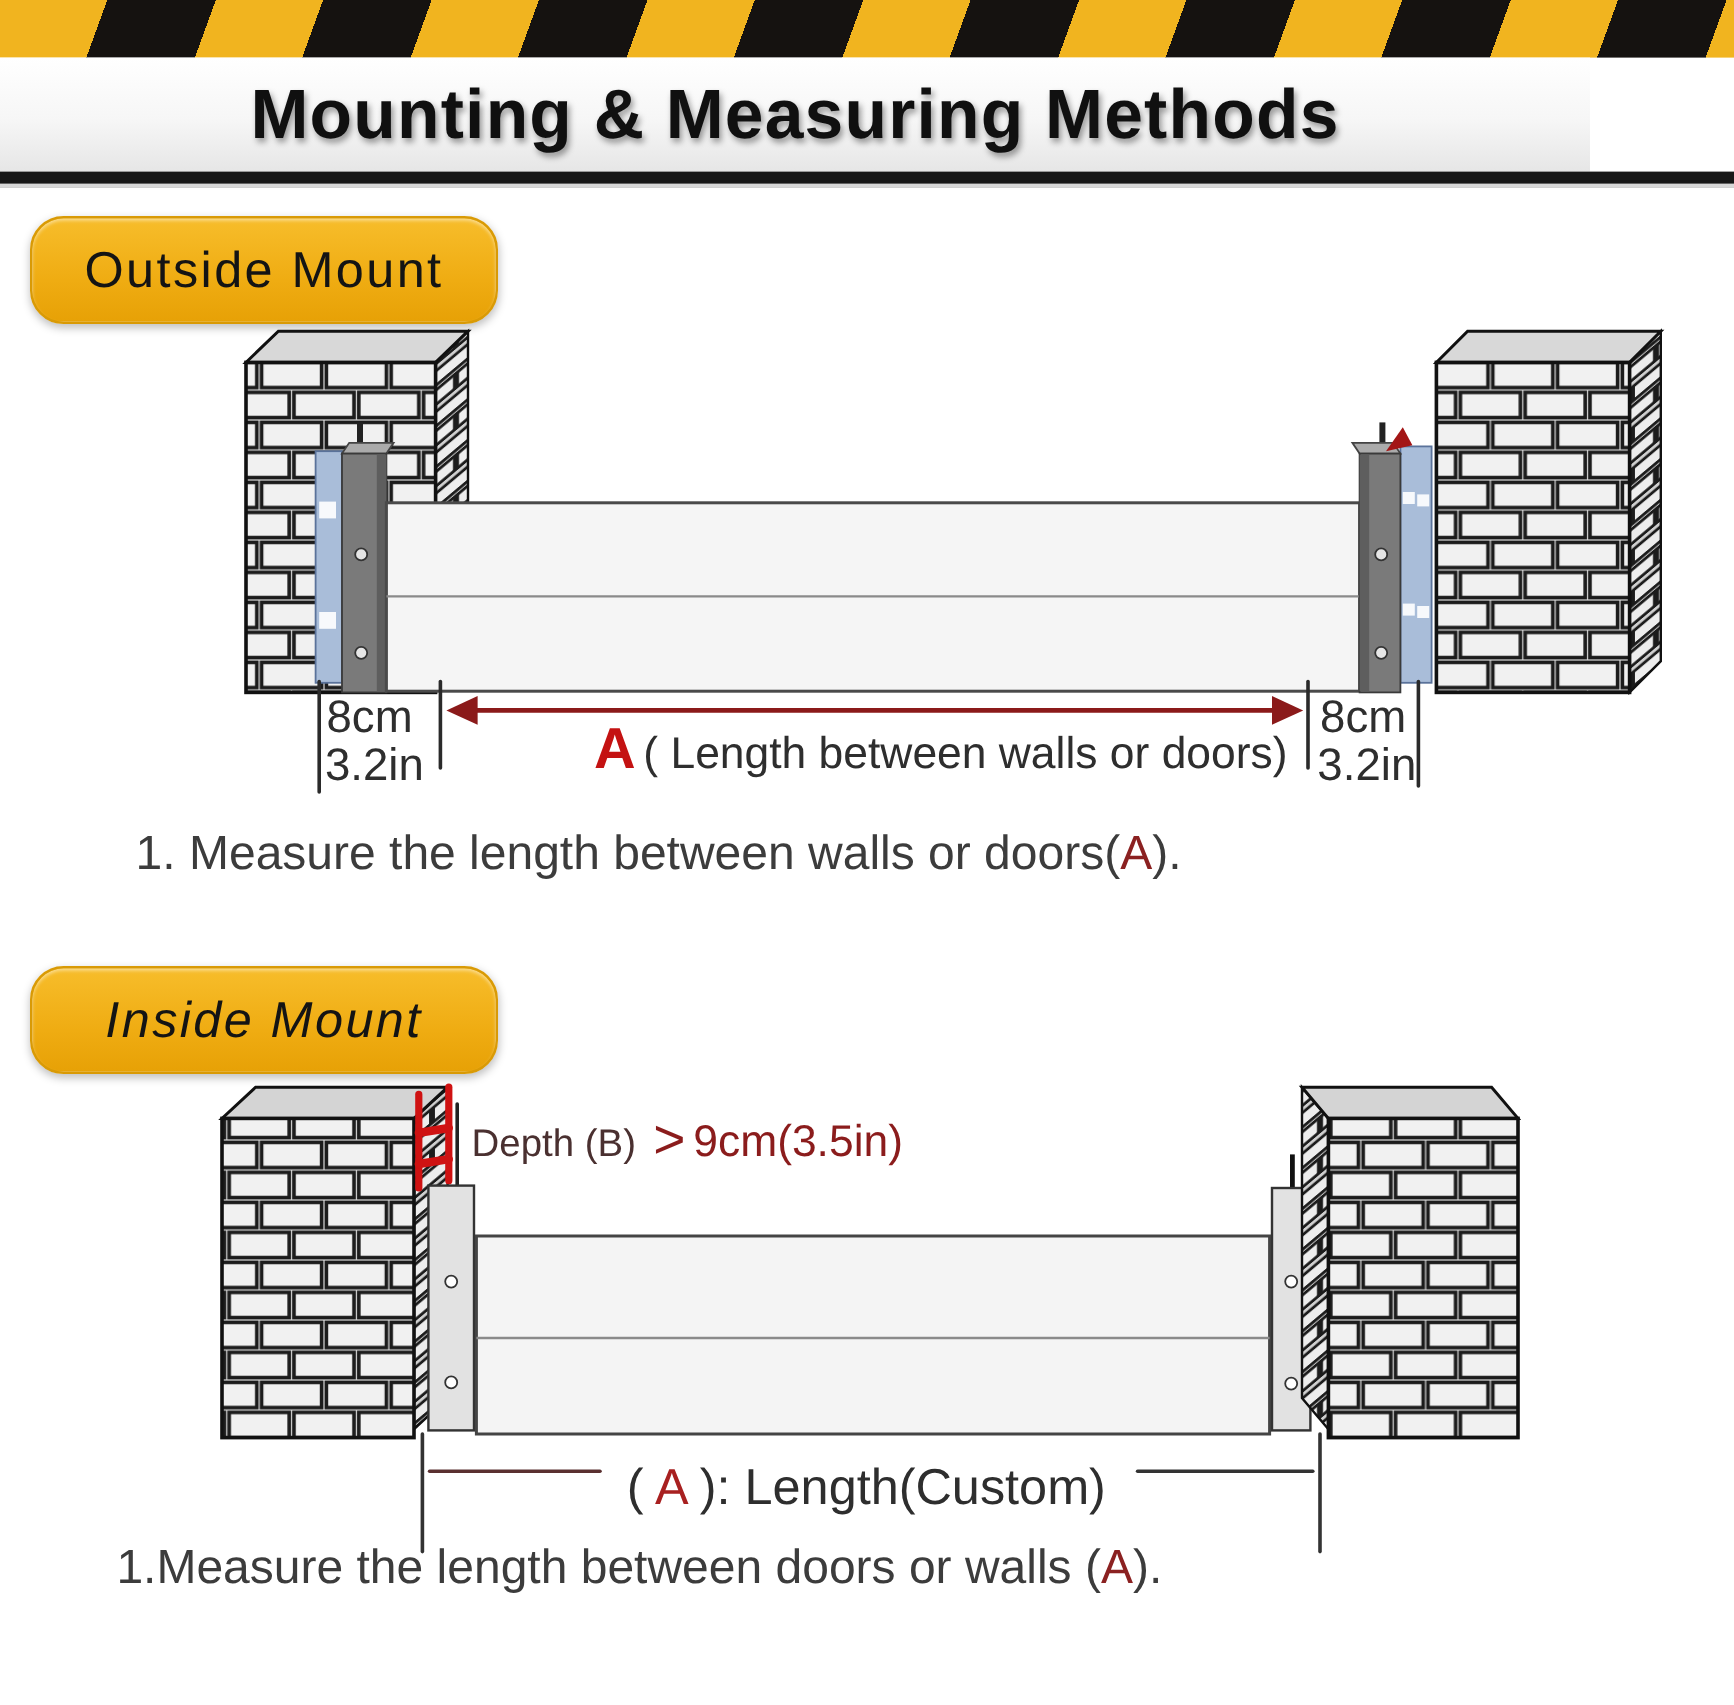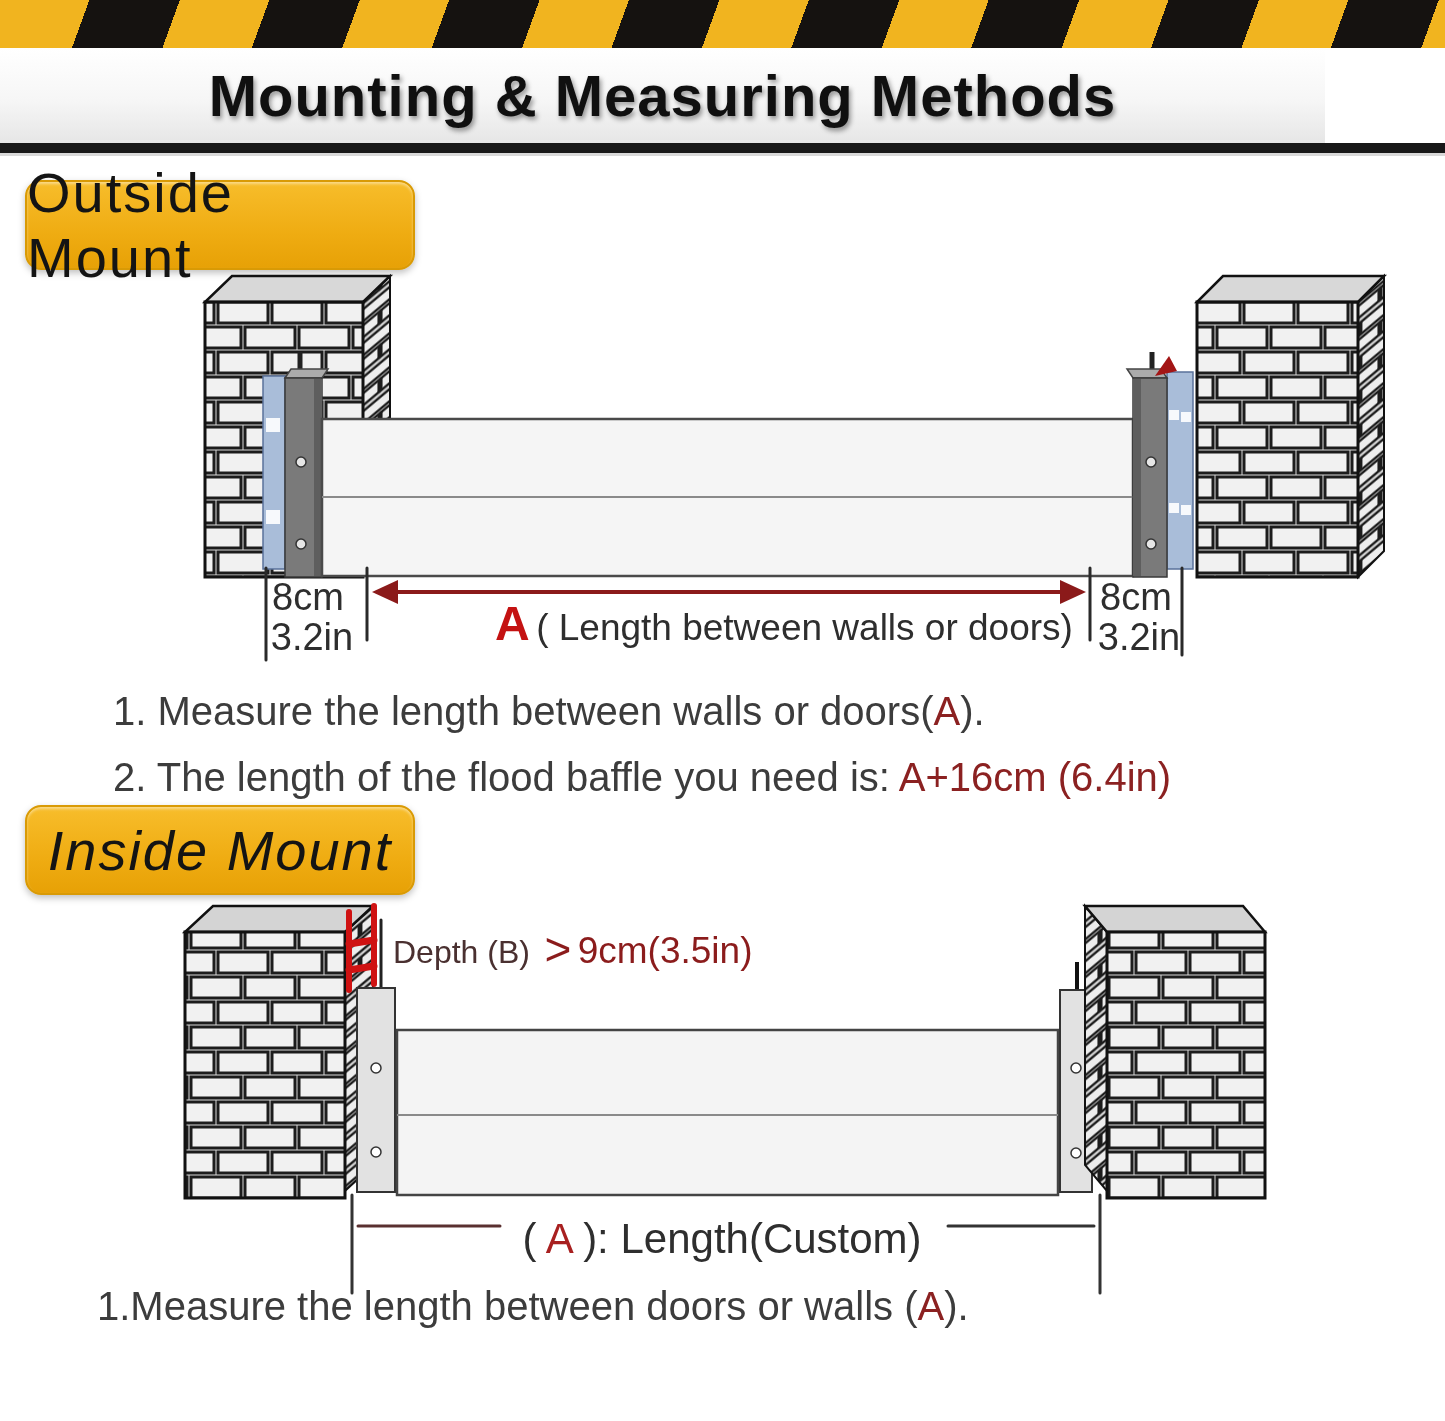--- a/index.html
+++ b/index.html
@@ -20,26 +20,26 @@
   .title-band .title{
     font-size:58px;font-weight:bold;color:#101010;letter-spacing:1px;
     text-shadow:2px 3px 5px rgba(0,0,0,0.40);
   }
   .title-underbar{
     position:absolute;left:0;top:143px;width:1445px;height:10px;background:#181818;
     border-bottom:3px solid #d8d8d8;
   }
   
   .ylabel{
-    position:absolute;left:25px;width:386px;height:86px;border-radius:16px;
+    position:absolute;left:25px;width:386px;height:86px;border-radius:28px;
     background:linear-gradient(180deg,#f7bd2b 0%,#efac12 60%,#e7a106 100%);
     border:2px solid #d99a05;
     box-shadow:0 3px 7px rgba(0,0,0,0.25), inset 0 2px 3px rgba(255,255,255,0.45);
     display:flex;align-items:center;justify-content:center;
-    font-size:56px;color:#141414;letter-spacing:2px;
+    font-size:42px;color:#141414;letter-spacing:2px;
   }
   #label-outside{top:180px;}
   #label-inside{top:805px;font-style:italic;}
   
   .diagram{position:absolute;left:0;width:1445px;}
   #diagram-outside{top:265px;height:415px;}
   #diagram-inside{top:895px;height:405px;}
   
   .steps{position:absolute;font-size:40px;color:#3c3c3c;line-height:1.15;}
   .steps .red{color:#8b2121;}
@@ -144,21 +144,20 @@
       <text x="1139" y="650" text-anchor="middle" font-size="38" fill="#2e2e2e">3.2in</text>
       <text x="495" y="640">
         <tspan font-size="48" font-weight="bold" fill="#c41212">A</tspan>
         <tspan font-size="37" fill="#2e2e2e" dx="2">( Length between walls or doors)</tspan>
       </text>
     </g>
   </svg>
 
   <div class="steps" id="steps-outside">
     <div class="step-row"><span>1. Measure the length between walls or doors(</span><span class="red">A</span><span>).</span></div>
-    <div class="step-row"><span>2. The length of the flood baffle you need is: </span><span class="red">A+16cm (6.4in)</span><span></span></div>
   </div>
 
   <div class="ylabel" id="label-inside">
     <span>Inside Mount</span>
   </div>
 
   <svg class="diagram" id="diagram-inside" viewBox="0 895 1445 405" width="1445" height="405">
 
     <g>
       <polygon points="345,932 373,906 373,1165 345,1191" fill="url(#brickSide)" stroke="#111" stroke-width="2"></polygon>

